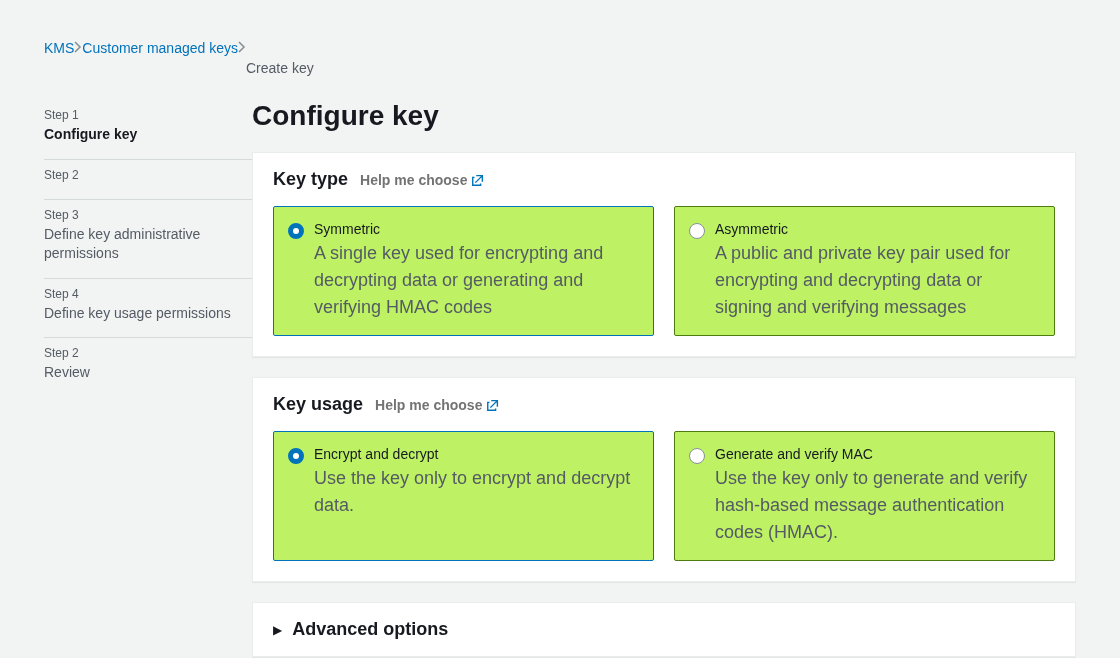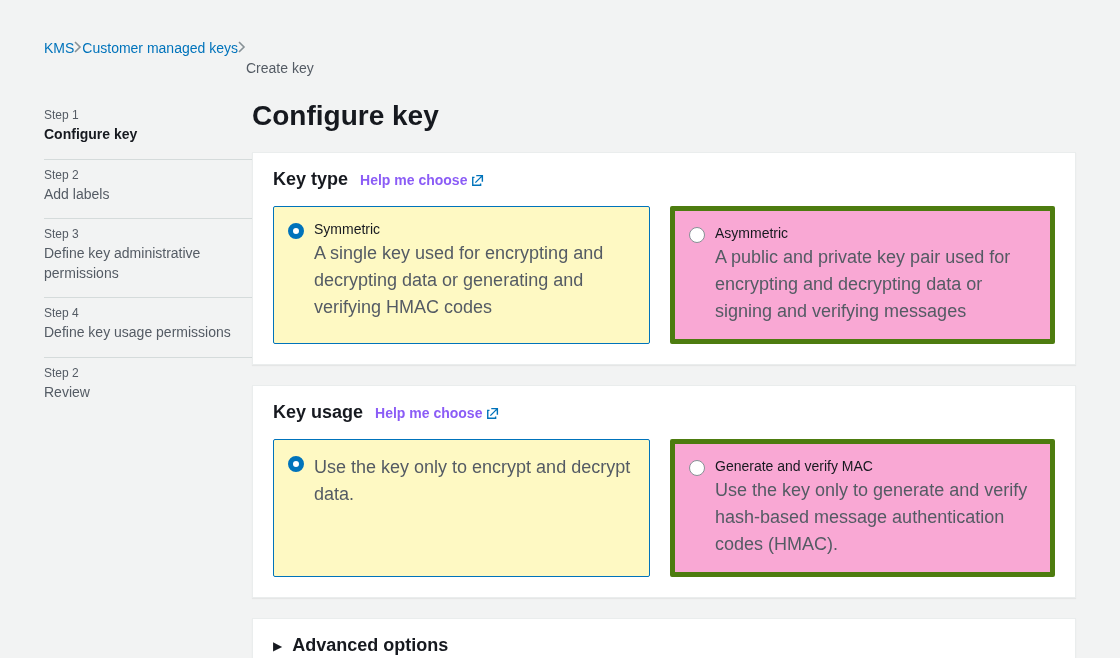--- a/index.html
+++ b/index.html
@@ -38,44 +38,44 @@
       margin-bottom: 20px;
     }
     .panel-header {
       padding: 16px 20px 12px 20px;
       display: flex;
       align-items: center;
       gap: 12px;
     }
     .panel-header h2 { font-size: 18px; font-weight: 700; color: #16191f; }
     .help-link {
-      color: #8b5cf6;
+      color: #737373;
       font-weight: 700;
       font-size: 14px;
       text-decoration: none;
       display: inline-flex;
       align-items: center;
       gap: 4px;
       cursor: pointer;
     }
     .panel-body { padding: 4px 20px 20px 20px; }
     .tile-row { display: flex; gap: 20px; }
     .tile {
       flex: 1;
-      border: 5px solid #4d7c0f;
+      border: 1px solid #4d7c0f;
       padding: 14px 14px 14px 14px;
       display: flex;
       gap: 10px;
       cursor: pointer;
-      background: #f9a8d4;
+      background: #bef264;
       border-radius: 2px;
     }
     .tile.selected {
       border: 1px solid #0073bb;
-      background: #fef9c3;
+      background: #bef264;
     }
     .radio-outer {
       width: 16px; height: 16px;
       border: 1px solid #879196;
       border-radius: 50%;
       flex-shrink: 0;
       margin-top: 2px;
       display: flex; align-items: center; justify-content: center;
       background: #fff;
     }
@@ -139,21 +139,20 @@
   </nav>
 
   <div class="layout">
     <aside class="sidebar">
       <div class="step active">
         <div class="step-num">Step 1</div>
         <div class="step-title">Configure key</div>
       </div>
       <div class="step">
         <div class="step-num">Step 2</div>
-        <div class="step-title">Add labels</div>
       </div>
       <div class="step">
         <div class="step-num">Step 3</div>
         <div class="step-title">Define key administrative permissions</div>
       </div>
       <div class="step">
         <div class="step-num">Step 4</div>
         <div class="step-title">Define key usage permissions</div>
       </div>
       <div class="step">
@@ -207,20 +206,21 @@
                   <path d="M6 3h7v7M13 3l-8 8M4 5H2v9h9v-2" stroke="#0073bb" stroke-width="1.6" fill="none"></path>
                 </svg>
             </span>
           </a>
         </div>
         <div class="panel-body">
           <div class="tile-row">
             <label class="tile selected">
               <span class="radio-outer"></span>
               <span class="tile-content">
+                <div class="tile-title">Encrypt and decrypt</div>
                 <div class="tile-desc">Use the key only to encrypt and decrypt data.</div>
               </span>
             </label>
             <label class="tile">
               <span class="radio-outer"></span>
               <span class="tile-content">
                 <div class="tile-title">Generate and verify MAC</div>
                 <div class="tile-desc">Use the key only to generate and verify hash-based message authentication codes (HMAC).</div>
               </span>
             </label>

